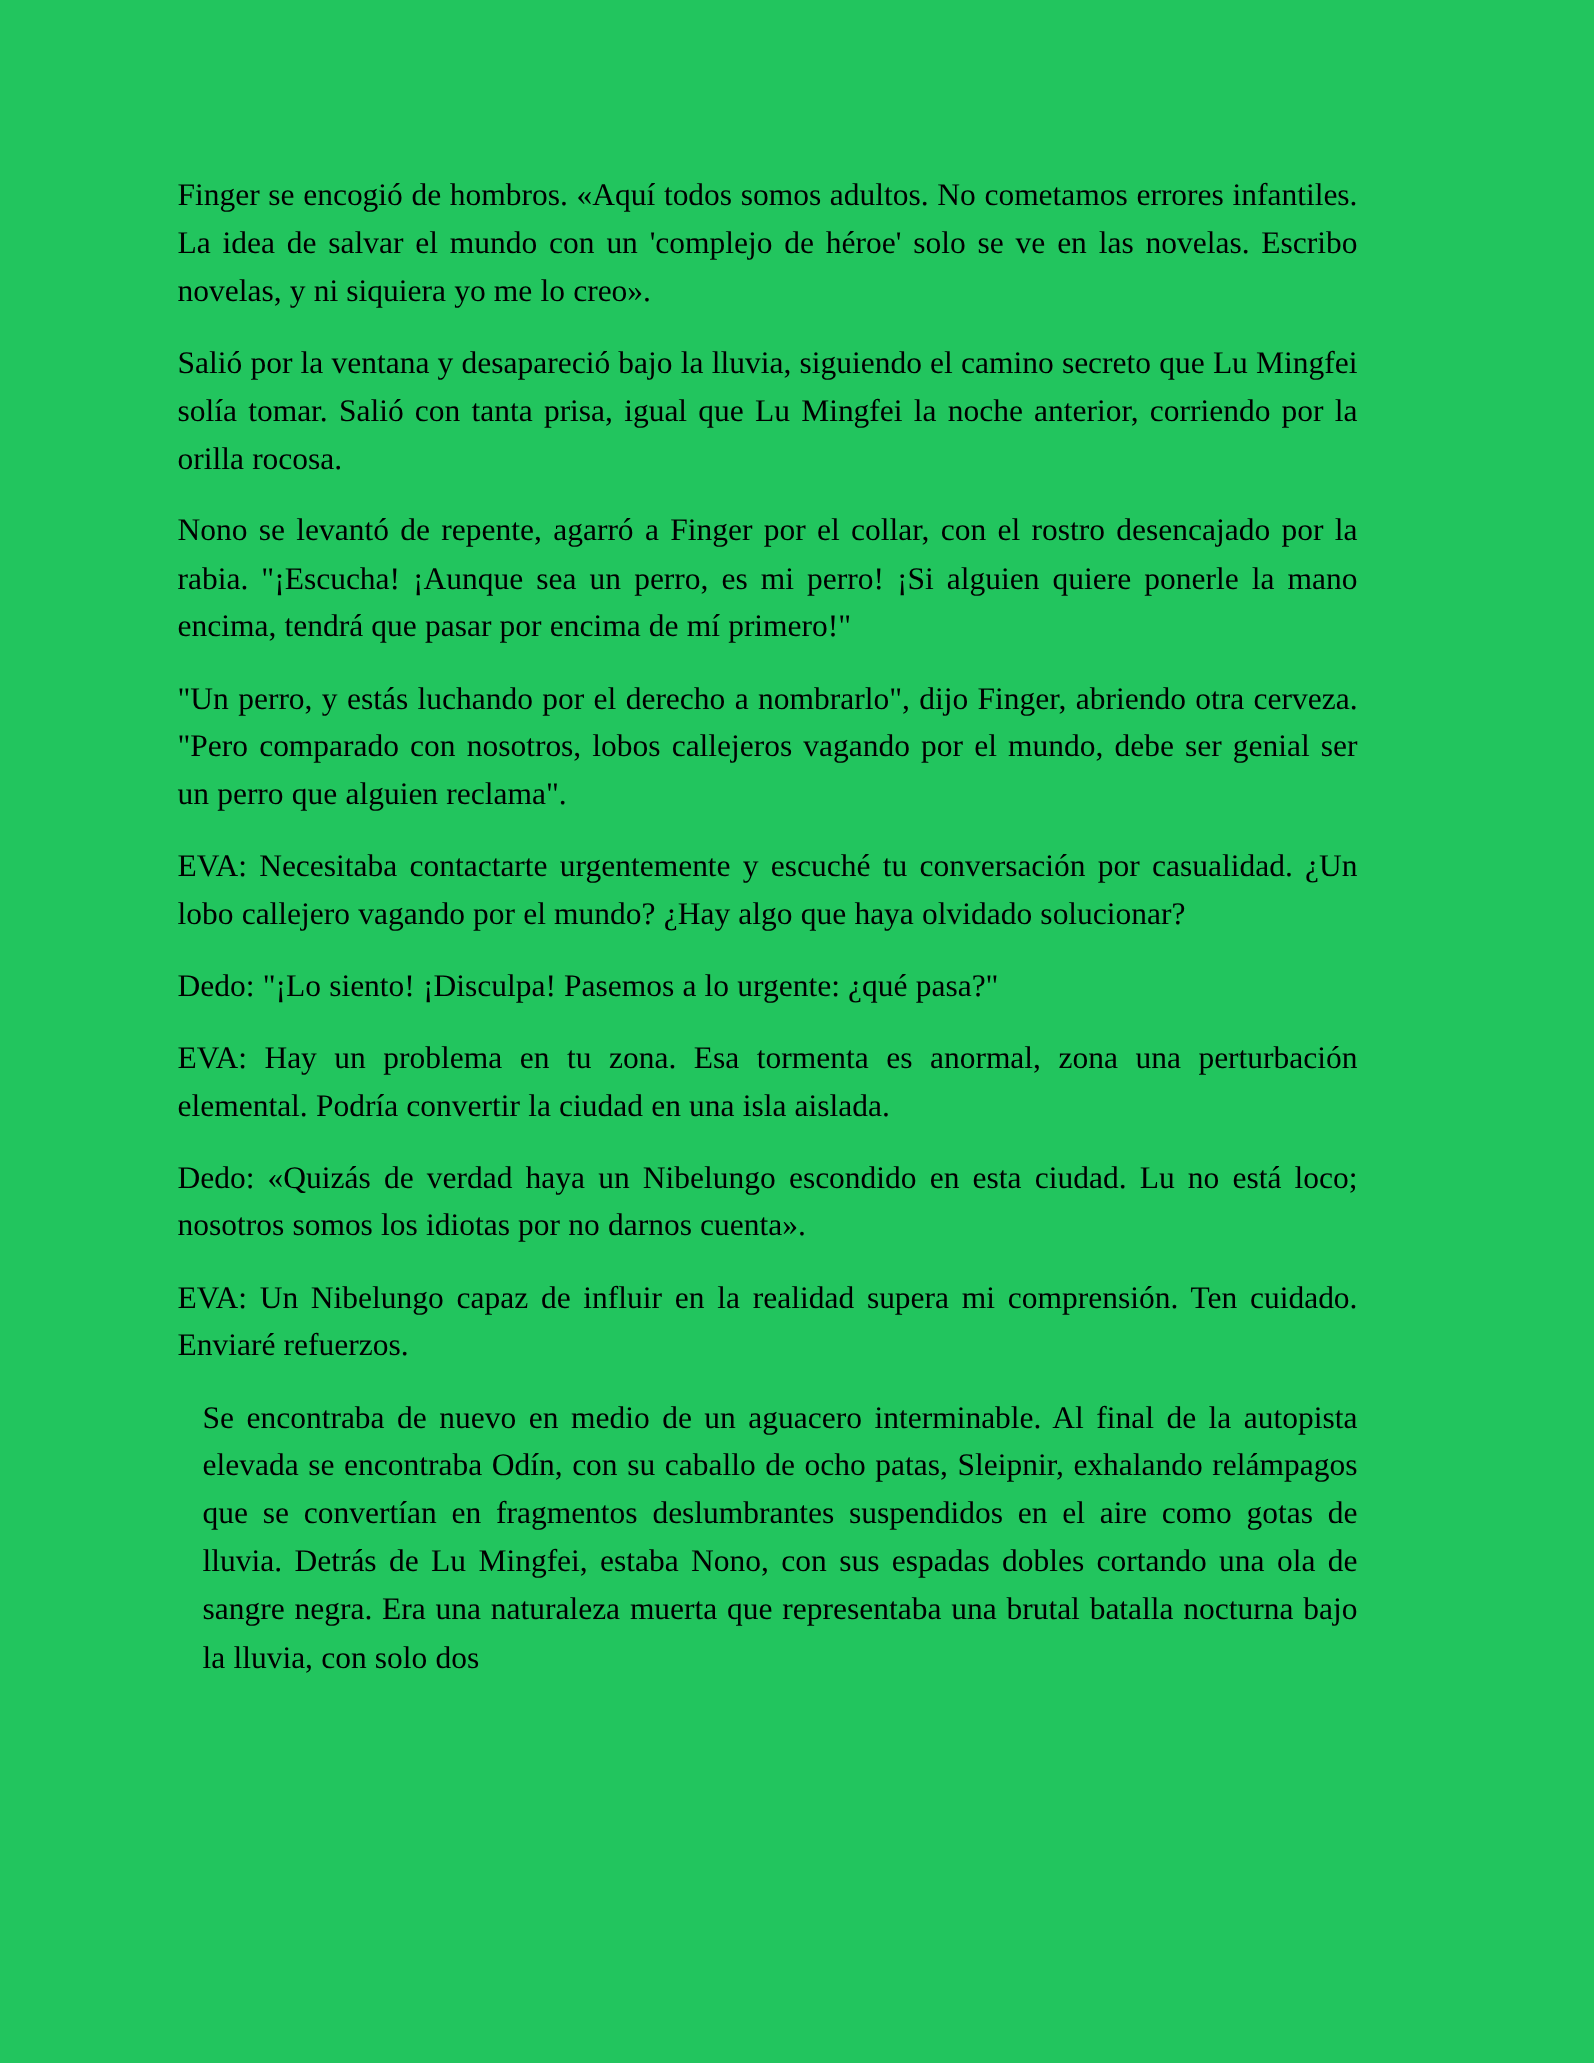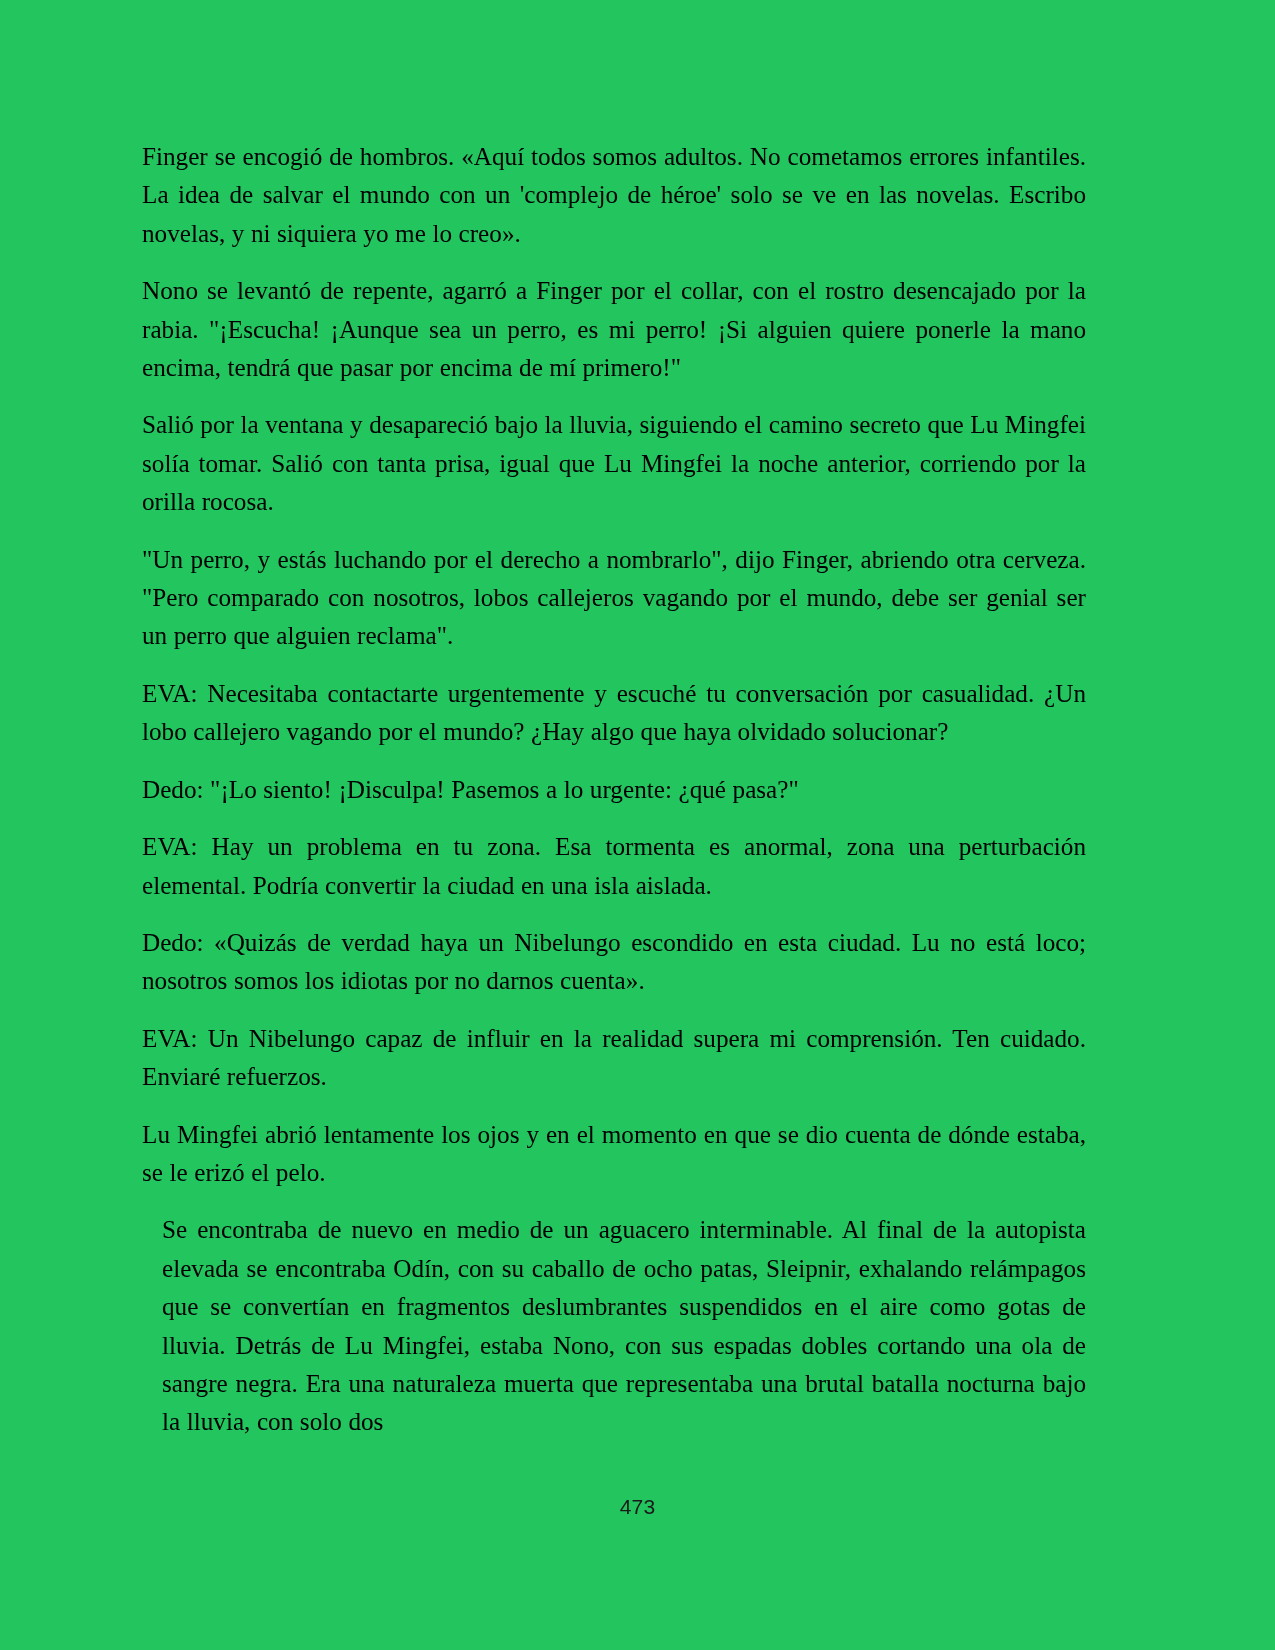--- a/index.html
+++ b/index.html
@@ -51,27 +51,25 @@
     letter-spacing: 0.2px;
   }
 </style>
 </head>
 <body>
 
 <div class="page">
 
   <div class="content">
     <p class="para">Finger se encogió de hombros. «Aquí todos somos adultos. No cometamos errores infantiles. La idea de salvar el mundo con un 'complejo de héroe' solo se ve en las novelas. Escribo novelas, y ni siquiera yo me lo creo».</p>
+    <p class="para">Salió por la ventana y desapareció bajo la lluvia, siguiendo el camino secreto que Lu Mingfei solía tomar. Salió con tanta prisa, igual que Lu Mingfei la noche anterior, corriendo por la orilla rocosa.</p>
     <p class="para">Nono se levantó de repente, agarró a Finger por el collar, con el rostro desencajado por la rabia. "¡Escucha! ¡Aunque sea un perro, es mi perro! ¡Si alguien quiere ponerle la mano encima, tendrá que pasar por encima de mí primero!"</p>
-    <p class="para">Salió por la ventana y desapareció bajo la lluvia, siguiendo el camino secreto que Lu Mingfei solía tomar. Salió con tanta prisa, igual que Lu Mingfei la noche anterior, corriendo por la orilla rocosa.</p>
     <p class="para">"Un perro, y estás luchando por el derecho a nombrarlo", dijo Finger, abriendo otra cerveza. "Pero comparado con nosotros, lobos callejeros vagando por el mundo, debe ser genial ser un perro que alguien reclama".</p>
     <p class="para">EVA: Necesitaba contactarte urgentemente y escuché tu conversación por casualidad. ¿Un lobo callejero vagando por el mundo? ¿Hay algo que haya olvidado solucionar?</p>
     <p class="para">Dedo: "¡Lo siento! ¡Disculpa! Pasemos a lo urgente: ¿qué pasa?"</p>
     <p class="para">EVA: Hay un problema en tu zona. Esa tormenta es anormal, zona una perturbación elemental. Podría convertir la ciudad en una isla aislada.</p>
     <p class="para">Dedo: «Quizás de verdad haya un Nibelungo escondido en esta ciudad. Lu no está loco; nosotros somos los idiotas por no darnos cuenta».</p>
     <p class="para">EVA: Un Nibelungo capaz de influir en la realidad supera mi comprensión. Ten cuidado. Enviaré refuerzos.</p>
-    <p class="para">Lu Mingfei abrió lentamente los ojos y en el momento en que se dio cuenta de dónde estaba, se le erizó el pelo.</p>
     <p class="para">Se encontraba de nuevo en medio de un aguacero interminable. Al final de la autopista elevada se encontraba Odín, con su caballo de ocho patas, Sleipnir, exhalando relámpagos que se convertían en fragmentos deslumbrantes suspendidos en el aire como gotas de lluvia. Detrás de Lu Mingfei, estaba Nono, con sus espadas dobles cortando una ola de sangre negra. Era una naturaleza muerta que representaba una brutal batalla nocturna bajo la lluvia, con solo dos</p>
   </div>
 
-  <div class="page-number">473</div>
 
 </div>
 
 </body></html>

